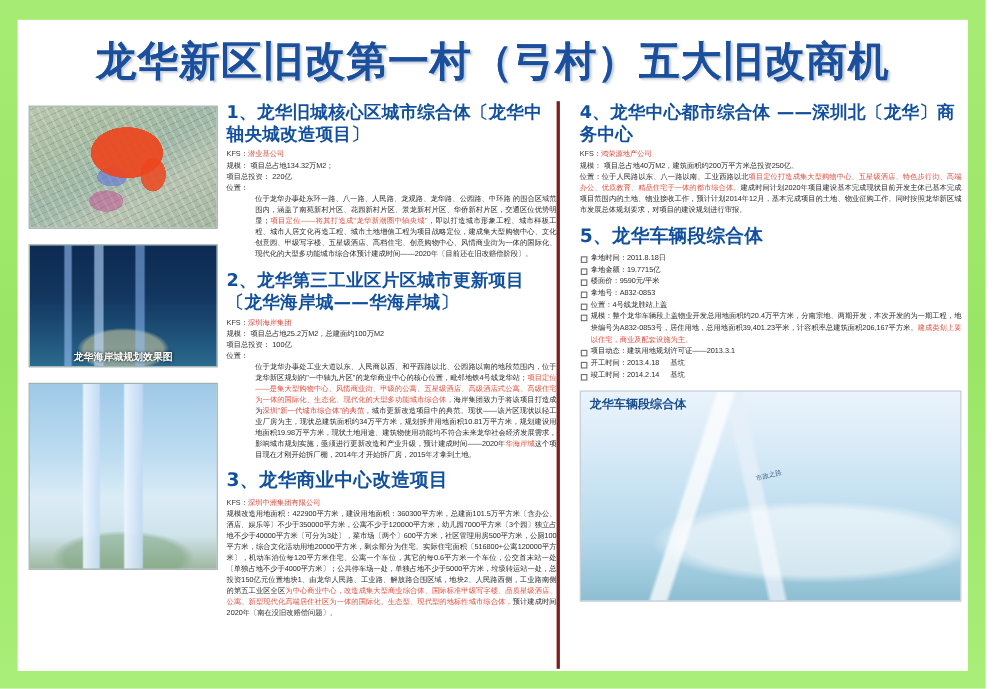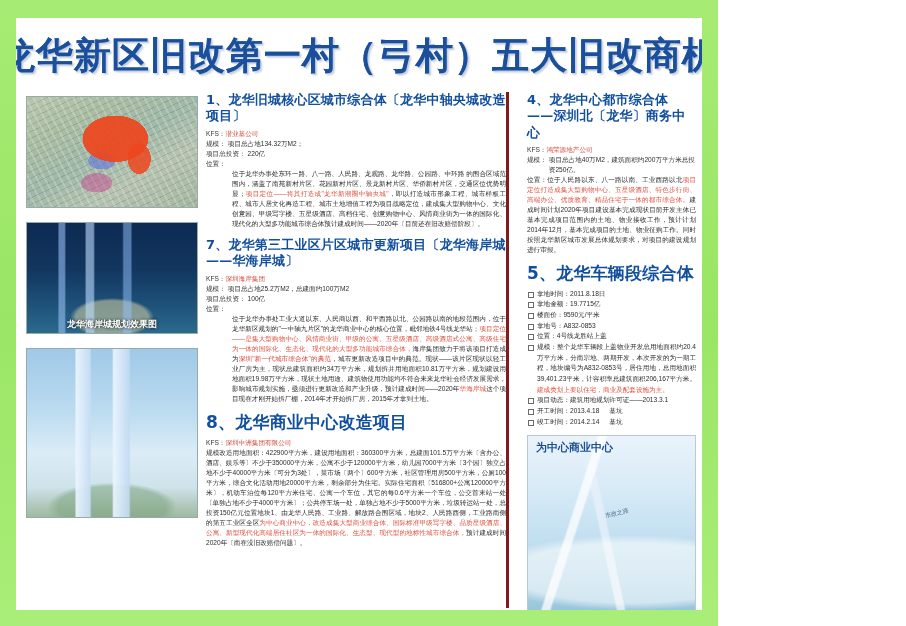--- a/index.html
+++ b/index.html
@@ -2,21 +2,21 @@
 <html><head>
 <meta charset="utf-8">
 <style>
   html,body{margin:0;padding:0;}
   body{
     width:906px;height:626px;background:#ffffff;
     font-family:"Liberation Sans","DejaVu Sans",sans-serif;
     overflow:hidden;
   }
   .poster{
-    position:relative;width:718px;height:626px;box-sizing:border-box;
+    position:relative;width:896px;height:626px;box-sizing:border-box;
     background:#9ee86b;
     background:linear-gradient(180deg,#a6ec74 0%,#9ae565 50%,#a9ee78 100%);
     padding:18px 16px 16px 16px;
   }
   .inner{
     position:relative;width:100%;height:100%;background:#ffffff;
     box-sizing:border-box;overflow:hidden;
   }
   
   .title-wrap{
@@ -87,21 +87,21 @@
   .img-big .minicap{
     position:absolute;top:38%;left:46%;font-size:6px;color:#4a6d8c;transform:rotate(-14deg);
   }
   
   .sec{margin-bottom:8px;}
   .sec-h{
     font-family:"DejaVu Sans","Liberation Sans",sans-serif;
     color:#12509e;font-weight:bold;font-size:17px;letter-spacing:.2px;
     margin:0 0 4px 0;line-height:1.25;
   }
-  .sec-h.small{font-size:13px;}
+  .sec-h.small{font-size:16px;}
   .row{display:flex;font-size:6.6px;line-height:1.52;color:#2b2b2b;}
   .lbl{flex:none;color:#333;padding-right:2px;}
   .val{flex:1;}
   .para{font-size:6.6px;line-height:1.52;color:#2b2b2b;text-align:justify;}
   .kfs{font-size:6.6px;line-height:1.6;color:#333;}
   .kfs .co{color:#d24a3d;}
   .hl{color:#e0513f;}
   .hl2{color:#d9453a;}
   .pos-indent{padding-left:26px;display:block;}
   
@@ -151,40 +151,40 @@
             <span class="lbl">项目总投资：</span>
             <span class="val">220亿</span>
           </div>
           <div class="para">
             <span>位置：</span>
             <span class="pos-indent"><span>位于龙华办事处东环一路、八一路、人民路、龙观路、龙华路、公园路、中环路 的围合区域范围内，涵盖了南苑新村片区、花园新村片区、景龙新村片区、华侨新村片区，交通区位优势明显；</span><span class="hl">项目定位——将其打造成"龙华新潮圈中轴央城"</span><span>，即以打造城市形象工程、城市样板工程、城市人居文化再造工程、城市土地增值工程为项目战略定位，建成集大型购物中心、文化创意园、甲级写字楼、五星级酒店、高档住宅、创意购物中心、风情商业街为一体的国际化、现代化的大型多功能城市综合体预计建成时间——2020年〔目前还在旧改赔偿阶段〕。</span></span>
           </div>
         </div>
 
         <div class="sec">
-          <div class="sec-h small">7、龙华第三工业区片区城市更新项目〔龙华海岸城——华海岸城〕</div>
+          <div class="sec-h small">2、龙华第三工业区片区城市更新项目〔龙华海岸城——华海岸城〕</div>
           <div class="kfs">
             <span>KFS：</span><span class="co">深圳海岸集团</span>
           </div>
           <div class="row">
             <span class="lbl">规模：</span>
             <span class="val">项目总占地25.2万M2，总建面约100万M2</span>
           </div>
           <div class="row">
             <span class="lbl">项目总投资：</span>
             <span class="val">100亿</span>
           </div>
           <div class="para">
             <span>位置：</span>
             <span class="pos-indent"><span>位于龙华办事处工业大道以东、人民商以西、和平西路以北、公园路以南的地段范围内，位于龙华新区规划的"一中轴九片区"的龙华商业中心的核心位置，毗邻地铁4号线龙华站；</span><span class="hl">项目定位——是集大型购物中心、风情商业街、甲级的公寓、五星级酒店、高级酒店式公寓、高级住宅为一体的国际化、生态化、现代化的大型多功能城市综合体，</span><span>海岸集团致力于将该项目打造成为</span><span class="hl2">深圳"新一代城市综合体"的典范</span><span>，城市更新改造项目中的典范。现状——该片区现状以轻工业厂房为主，现状总建筑面积约34万平方米，规划拆并用地面积10.81万平方米，规划建设用地面积19.98万平方米，现状土地用途、建筑物使用功能均不符合未来龙华社会经济发展需求，影响城市规划实施，亟须进行更新改造和产业升级，预计建成时间——2020年</span><span class="hl">华海岸城</span><span>这个项目现在才刚开始拆厂棚，2014年才开始拆厂房，2015年才拿到土地。</span></span>
           </div>
         </div>
 
         <div class="sec">
-          <div class="sec-h">8、龙华商业中心改造项目</div>
+          <div class="sec-h">3、龙华商业中心改造项目</div>
           <div class="kfs">
             <span>KFS：</span><span class="co">深圳中洲集团有限公司</span>
           </div>
           <div class="para"><span>规模改造用地面积：422900平方米，建设用地面积：360300平方米，总建面101.5万平方米〔含办公、酒店、娱乐等〕不少于350000平方米，公寓不少于120000平方米，幼儿园7000平方米〔3个园〕独立占地不少于40000平方米〔可分为3处〕，菜市场〔两个〕600平方米，社区管理用房500平方米，公厕100平方米，综合文化活动用地20000平方米，剩余部分为住宅。实际住宅面积〔516800+公寓120000平方米〕，机动车泊位每120平方米住宅、公寓一个车位，其它的每0.6平方米一个车位，公交首末站一处〔单独占地不少于4000平方米〕；公共停车场一处，单独占地不少于5000平方米，垃圾转运站一处，总投资150亿元位置地块1、由龙华人民路、工业路、解放路合围区域，地块2、人民路西侧，工业路南侧的第五工业区全区</span><span class="hl">为中心商业中心，改造成集大型商业综合体、国际标准甲级写字楼、品质星级酒店、公寓、新型现代化高端居住社区为一体的国际化、生态型、现代型的地标性城市综合体，</span><span>预计建成时间2020年〔南在没旧改赔偿问题〕。</span></div>
         </div>
 
       </div>
 
       <div class="col-right">
 
@@ -209,20 +209,20 @@
             <li><span>拿地号：</span><span>A832-0853</span></li>
             <li><span>位置：</span><span>4号线龙胜站上盖</span></li>
             <li><span>规模：</span><span>整个龙华车辆段上盖物业开发总用地面积约20.4万平方米，分南宗地、两期开发，本次开发的为一期工程，地块编号为A832-0853号，居住用地，总用地面积39,401.23平米，计容积率总建筑面积206,167平方米。</span><span class="hl">建成类划上要以住宅，商业及配套设施为主。</span></li>
             <li><span>项目动态：</span><span>建筑用地规划许可证——2013.3.1</span></li>
             <li><span>开工时间：</span><span>2013.4.18</span><span class="nested" style="display:inline;">基坑</span></li>
             <li><span>竣工时间：</span><span>2014.2.14</span><span class="nested" style="display:inline;">基坑</span></li>
           </ul>
         </div>
 
         <div class="img-big">
-          <div class="bigcap">为中心商业中心</div>
+          <div class="bigcap">龙华车辆段综合体</div>
           <div class="minicap">市政之路</div>
         </div>
 
       </div>
     </div>
   </div>
 </div>
 
 </body></html>

